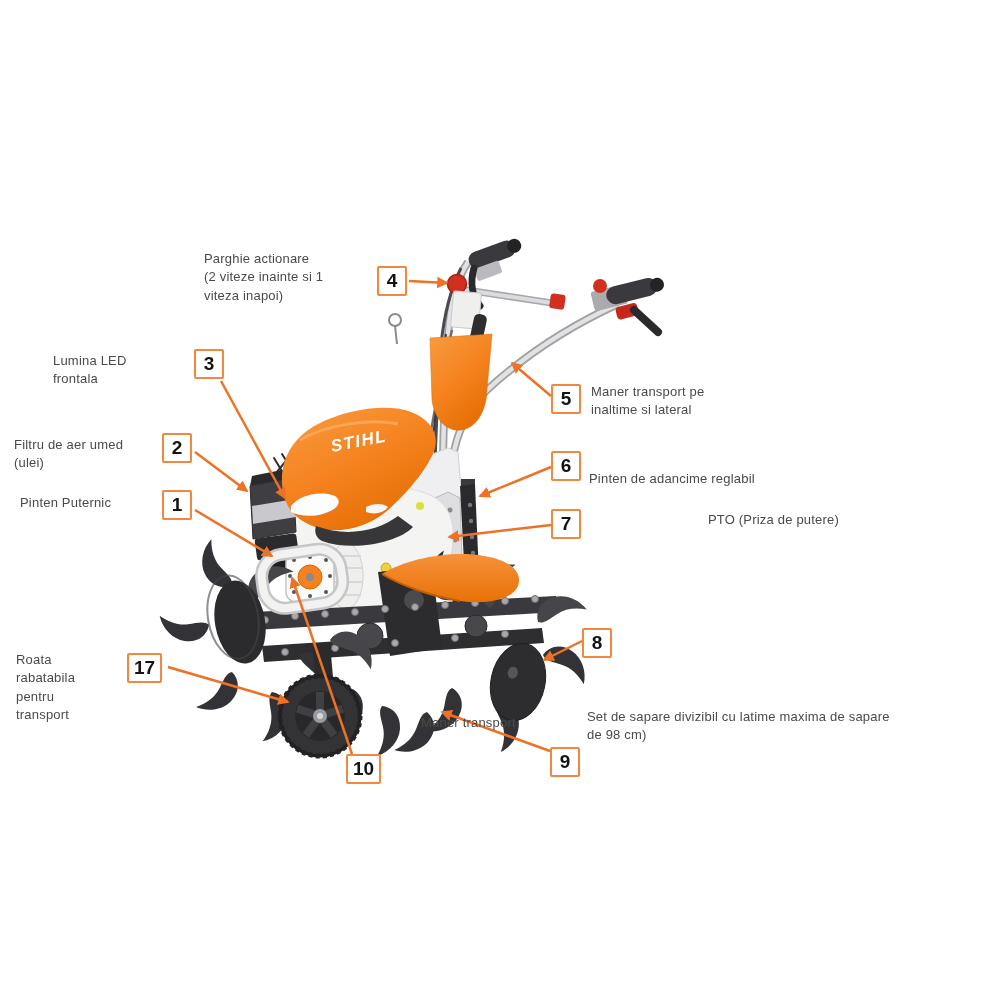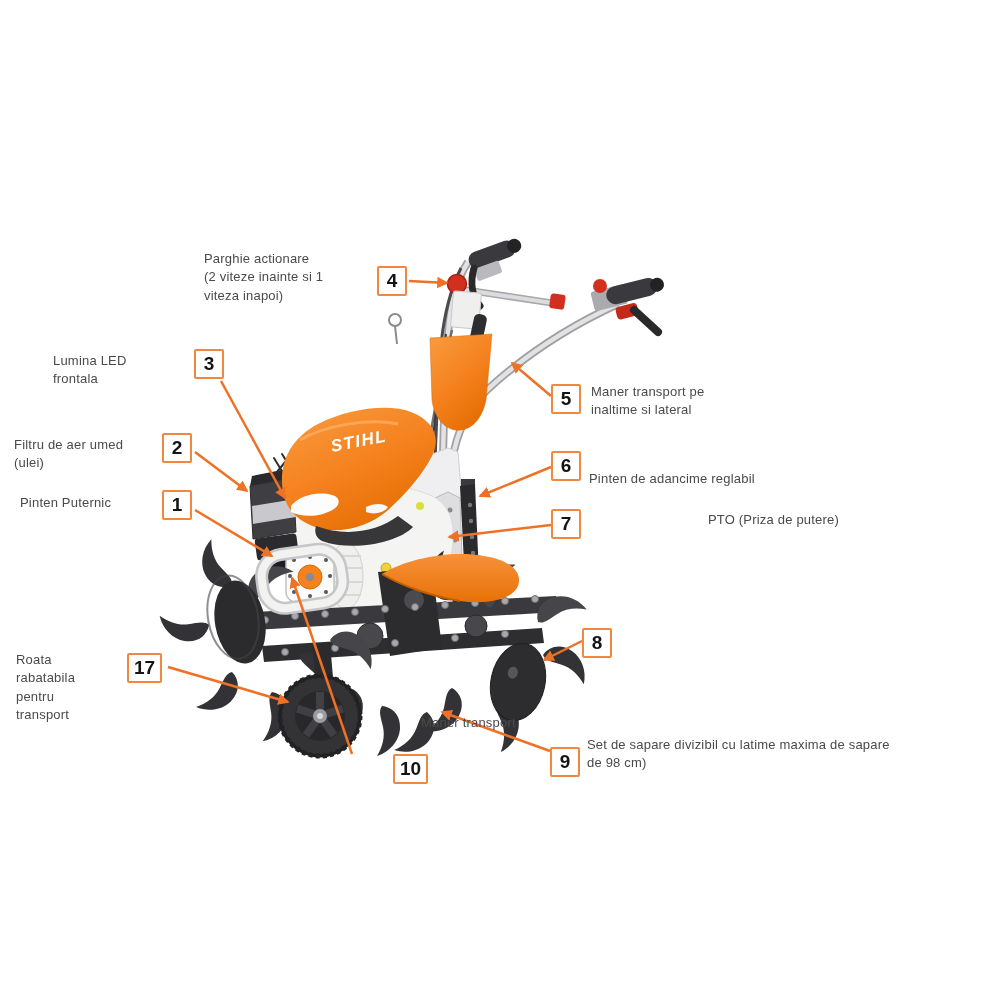--- a/index.html
+++ b/index.html
@@ -271,40 +271,40 @@
     </div>
   <div class="co" style="left:551px;top:509px;">
       <span>7</span>
     </div>
   <div class="co" style="left:582px;top:628px;">
       <span>8</span>
     </div>
   <div class="co" style="left:550px;top:747px;">
       <span>9</span>
     </div>
-  <div class="co" style="left:346px;top:754px;margin-left:47px;">
+  <div class="co" style="left:346px;top:754px;">
       <span>10</span>
     </div>
   <div class="co" style="left:127px;top:653px;">
       <span>17</span>
     </div>
 
   <div class="co-text" style="left:20px;top:494px;width:160px;">Pinten Puternic</div>
   <div class="co-text" style="left:53px;top:352px;width:140px;">Lumina LED
 frontala</div>
   <div class="co-text" style="left:14px;top:436px;width:170px;">Filtru de aer umed
 (ulei)</div>
   <div class="co-text" style="left:204px;top:250px;width:190px;">Parghie actionare
 (2 viteze inainte si 1
 viteza inapoi)</div>
   <div class="co-text" style="left:591px;top:383px;width:200px;">Maner transport pe
 inaltime si lateral</div>
   <div class="co-text" style="left:589px;top:470px;width:280px;">Pinten de adancime reglabil</div>
   <div class="co-text" style="left:589px;top:511px;width:250px;text-align:right;">PTO (Priza de putere)</div>
-  <div class="co-text" style="left:587px;top:736px;width:405px;">Set de sapare divizibil cu latime maxima de sapare
+  <div class="co-text" style="left:587px;top:708px;width:405px;">Set de sapare divizibil cu latime maxima de sapare
 de 98 cm)</div>
   <div class="co-text" style="left:397px;top:714px;width:190px;margin-left:24px;">Maner transport</div>
   <div class="co-text" style="left:16px;top:651px;width:120px;">Roata
 rabatabila
 pentru
 transport</div>
 
 </div>
 
 </body></html>

